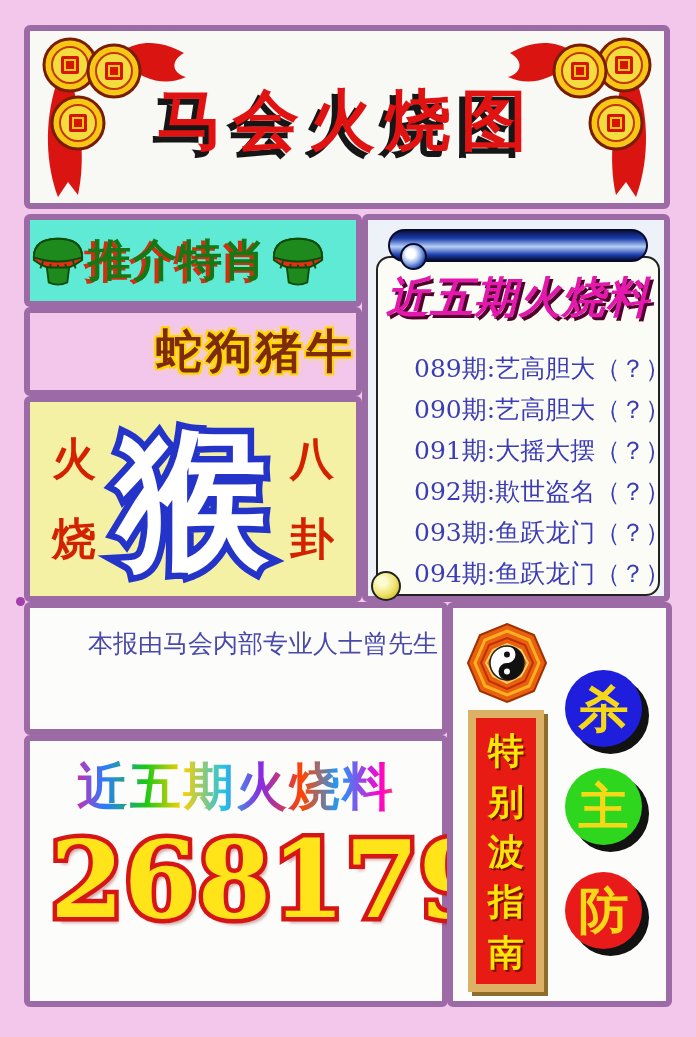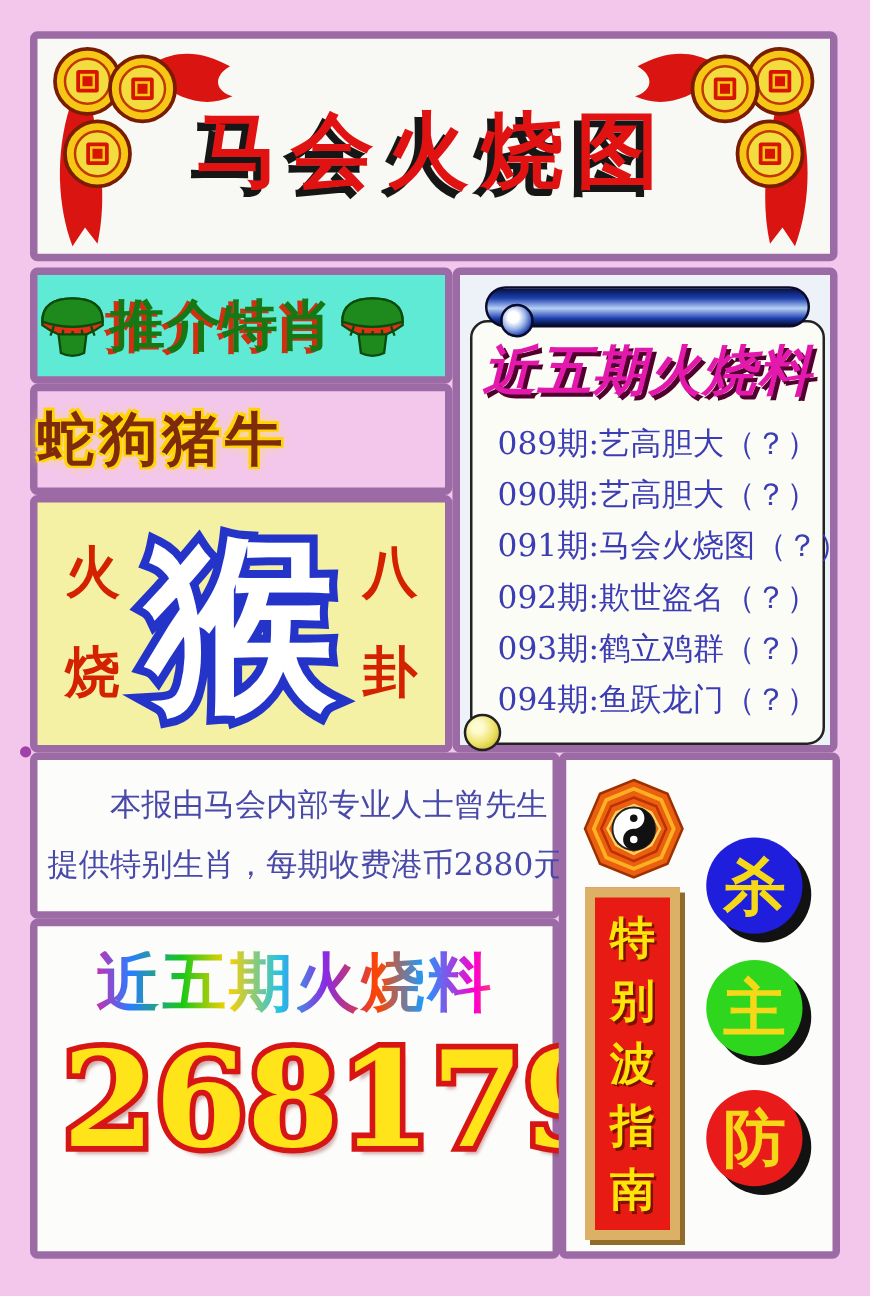--- a/index.html
+++ b/index.html
@@ -21,21 +21,21 @@
   .deco-left{left:4px;}
   .deco-right{right:4px;transform:scaleX(-1);}
 
   
   #rec-box{left:24px;top:214px;width:338px;height:93px;background:#5eead4;
     display:flex;align-items:center;gap:2px;}
   .rec-text{font-size:44px;font-weight:bold;color:#157815;text-shadow:-4px 2px 0 #D03010;letter-spacing:1px;}
   .mushroom{width:56px;height:52px;flex:0 0 auto;}
 
   #zodiac-box{left:24px;top:307px;width:338px;height:89px;background:#F3C6EC;
-    display:flex;align-items:center;justify-content:flex-start;}
+    display:flex;align-items:center;justify-content:flex-end;}
   .zodiac-text{
     font-size:46px;font-weight:bold;color:#7E2A0C;letter-spacing:4px;
     text-shadow:2px 2px 0 #FFD400,-2px -2px 0 #FFD400,2px -2px 0 #FFD400,-2px 2px 0 #FFD400,0 0 9px #FFE64A;
   }
 
   #fire-box{left:24px;top:396px;width:338px;height:206px;background:#F4F0A4;}
   .fire-col{position:absolute;top:0;bottom:0;display:flex;flex-direction:column;justify-content:space-evenly;}
   .fire-col.left{left:22px;} .fire-col.right{right:22px;}
   .fire-char{font-size:44px;font-weight:bold;color:#D42200;line-height:1;}
   .monkey-wrap{position:absolute;left:50%;top:50%;transform:translate(-50%,-50%);line-height:1;}
@@ -54,21 +54,21 @@
   .roll-curl{position:absolute;left:10px;top:12px;width:27px;height:27px;border-radius:50%;
     background:radial-gradient(circle at 38% 38%,#ffffff 22%,#9ab4e8 48%,#1d3fae 76%,#071347 100%);
     border:2px solid #0a0a2a;box-sizing:border-box;}
   .paper{position:absolute;left:8px;top:36px;width:284px;height:340px;background:#FCFCF6;
     border:2px solid #222;border-radius:14px;box-sizing:border-box;}
   .paper-curl{position:absolute;left:-7px;bottom:-7px;width:30px;height:30px;border-radius:50%;
     background:radial-gradient(circle at 36% 34%,#fdfbd0 18%,#efe26a 55%,#c9b928 88%);
     border:2px solid #222;box-sizing:border-box;}
   .scroll-title{margin-top:14px;text-align:center;font-size:43px;font-weight:bold;font-style:italic;
     color:#E318AC;text-shadow:3px 3px 0 #50002c;letter-spacing:1px;line-height:1.2;}
-  .scroll-list{margin-top:10px;padding-left:20px;}
+  .scroll-list{margin-top:24px;padding-left:36px;}
   .scroll-item{font-size:25px;color:#3C3CB4;line-height:41px;white-space:nowrap;}
 
   
   #notice-box{left:24px;top:602px;width:424px;height:133px;background:#FCFCFA;color:#4949A9;}
   .notice-line{font-size:25px;line-height:48px;margin:0 8px;white-space:nowrap;}
   .notice-line.first{margin-top:12px;text-indent:50px;}
 
   
   #tails-box{left:24px;top:735px;width:424px;height:272px;background:#FCFCFA;}
   .tails-title{
@@ -187,35 +187,34 @@
     <span class="fire-char">卦</span>
   </div>
 </div>
 
 <div class="box" id="scroll-box">
   <div class="paper">
     <div class="scroll-title">近五期火烧料</div>
     <div class="scroll-list">
       <div class="scroll-item">089期:艺高胆大（？）</div>
       <div class="scroll-item">090期:艺高胆大（？）</div>
-      <div class="scroll-item">091期:马会火烧图（？）</div>
+      <div class="scroll-item">091期:大摇大摆（？）</div>
       <div class="scroll-item">092期:欺世盗名（？）</div>
-      <div class="scroll-item">093期:鹤立鸡群（？）</div>
+      <div class="scroll-item">093期:鱼跃龙门（？）</div>
       <div class="scroll-item">094期:鱼跃龙门（？）</div>
     </div>
     <div class="paper-curl"></div>
   </div>
   <div class="roll">
     <div class="roll-curl"></div>
   </div>
 </div>
 
 <div class="box" id="notice-box">
   <div class="notice-line first">本报由马会内部专业人士曾先生</div>
-  <div class="notice-line">提供特别生肖，每期收费港币2880元</div>
 </div>
 
 <div class="box" id="tails-box">
   <div class="tails-title">近五期火烧料</div>
   <div class="tails-numbers">
     <div class="num layered">
       <span class="lyr under">268</span>
       <span class="lyr over">268</span>
     </div>
     <div class="num layered">

